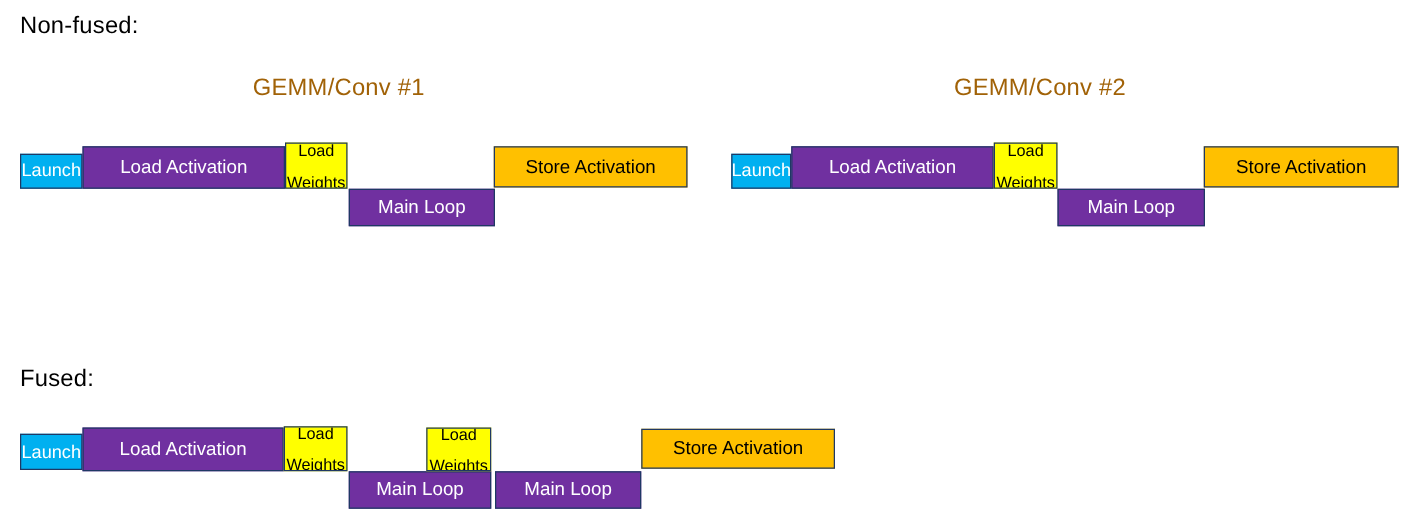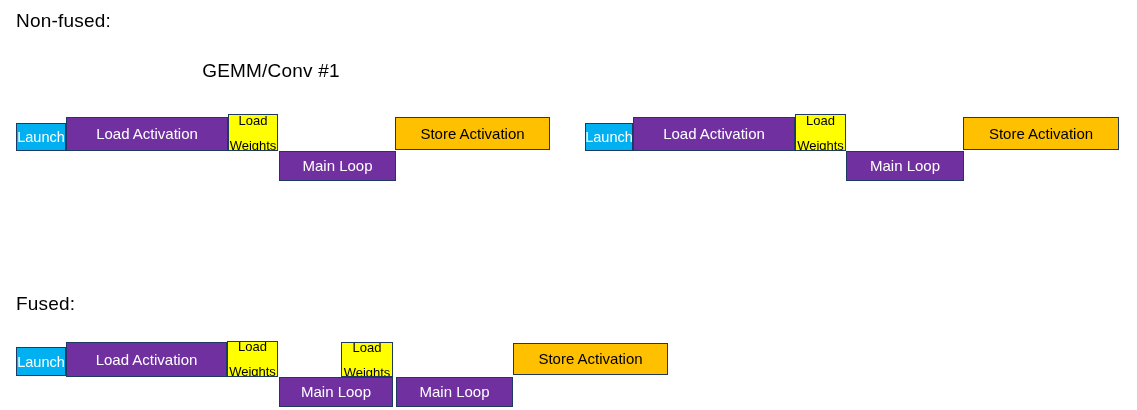--- a/index.html
+++ b/index.html
@@ -22,21 +22,21 @@
     letter-spacing: 0.2px;
   }
   #label-nonfused { left: 16px; top: 10px; }
   #label-fused    { left: 16px; top: 293px; text-align: center; }
   .group-title {
     position: absolute;
     top: 60px;
     width: 220px;
     text-align: center;
     font-size: 19px;
-    color: #000000;
+    color: #a16207;
     letter-spacing: 0.2px;
   }
   #title-gemm1 { left: 161px; }
   #title-gemm2 { left: 722px; }
   .box {
     position: absolute;
     box-sizing: border-box;
     border: 1.5px solid #1F3864;
     display: flex;
     align-items: center;
@@ -56,20 +56,21 @@
   }
 </style>
 </head>
 <body>
 
 <div id="canvas">
   <div class="section-label" id="label-nonfused">Non-fused:</div>
 
   <div class="group-title" id="title-gemm1">GEMM/Conv #1</div>
 
+  <div class="group-title" id="title-gemm2">GEMM/Conv #2</div>
 
   <div class="section-label" id="label-fused">Fused:</div>
 <div class="box kind-launch" style="left: 16px; top: 123px; width: 50px; height: 28px; background: rgb(0, 176, 240); color: rgb(255, 255, 255); border-color: rgb(31, 56, 100);">Launch</div>
     <div class="box kind-load" style="left: 66px; top: 117px; width: 162px; height: 34px; background: rgb(112, 48, 160); color: rgb(255, 255, 255); border-color: rgb(31, 56, 100);">Load Activation</div>
     <div class="box kind-weights" style="left: 228px; top: 114px; width: 50px; height: 37px; background: rgb(255, 255, 0); color: rgb(0, 0, 0); border-color: rgb(31, 56, 100);">Load
 Weights</div>
     <div class="box kind-main" style="left: 279px; top: 151px; width: 117px; height: 30px; background: rgb(112, 48, 160); color: rgb(255, 255, 255); border-color: rgb(31, 56, 100);">Main Loop</div>
     <div class="box kind-store" style="left: 395px; top: 117px; width: 155px; height: 33px; background: rgb(255, 192, 0); color: rgb(0, 0, 0); border-color: rgb(31, 56, 100);">Store Activation</div>
     <div class="box kind-launch" style="left: 585px; top: 123px; width: 48px; height: 28px; background: rgb(0, 176, 240); color: rgb(255, 255, 255); border-color: rgb(31, 56, 100);">Launch</div>
     <div class="box kind-load" style="left: 633px; top: 117px; width: 162px; height: 34px; background: rgb(112, 48, 160); color: rgb(255, 255, 255); border-color: rgb(31, 56, 100);">Load Activation</div>

